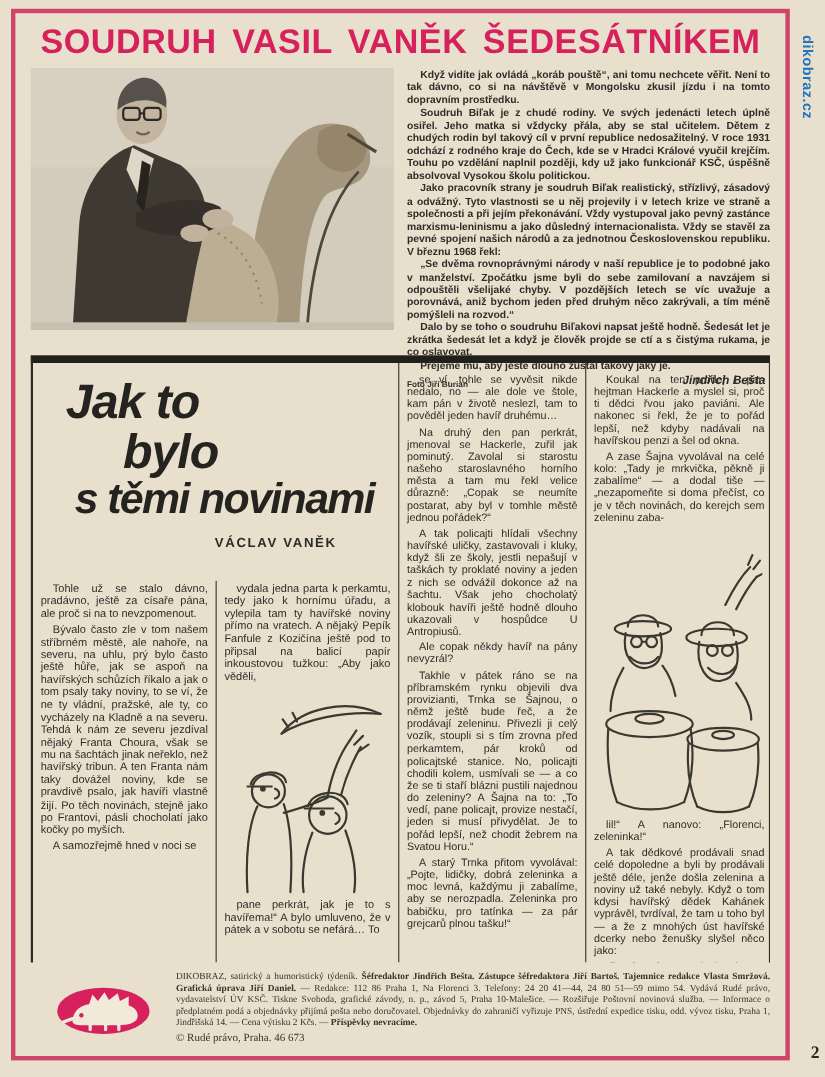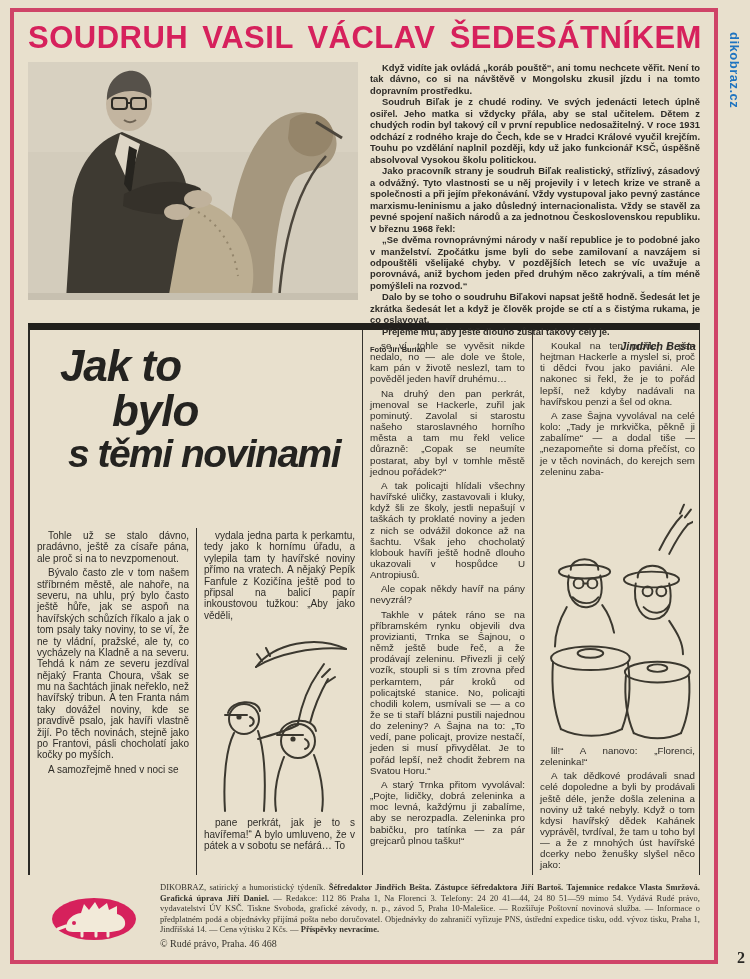--- a/index.html
+++ b/index.html
@@ -71,21 +71,21 @@
   svg{display:block;}
 </style>
 </head>
 <body>
 
 <div class="watermark">dikobraz.cz</div>
 <div class="page-num">2</div>
 
 <div class="frame">
 
-  <h1 class="headline">SOUDRUH VASIL VÁCLAV ŠEDESÁTNÍKEM</h1>
+  <h1 class="headline">SOUDRUH VASIL VANĚK ŠEDESÁTNÍKEM</h1>
 
   <div class="top-section">
     <div class="photo-figure">
       <svg width="330" height="238" viewBox="0 0 330 238" aria-hidden="true">
         <rect width="330" height="238" fill="#d3ccbc"></rect>
         <rect width="330" height="90" fill="#d8d1c1"></rect>
 
         <path d="M195,238 C200,168 206,108 236,70 C249,52 273,44 293,56 C311,66 313,88 301,100 C291,110 273,108 266,118 C251,140 246,190 244,238 Z" fill="#a5977e"></path>
         <path d="M262,58 C275,47 296,50 303,64 C309,76 301,92 287,94 C276,96 262,88 260,76 Z" fill="#95856a"></path>
         <path d="M288,60 L314,76" stroke="#4c463c" stroke-width="3" fill="none"></path>
@@ -111,34 +111,35 @@
         <path d="M96,58 c4,3 8,3 12,0" stroke="#6e6354" stroke-width="2" fill="none"></path>
         <rect y="231" width="330" height="7" fill="#c7c0b0"></rect>
       </svg>
     </div>
     <div class="lead-text">
       <p>Když vidíte jak ovládá „koráb pouště“, ani tomu nechcete věřit. Není to tak dávno, co si na návštěvě v Mongolsku zkusil jízdu i na tomto dopravním prostředku.</p>
       <p>Soudruh Biľak je z chudé rodiny. Ve svých jedenácti letech úplně osiřel. Jeho matka si vždycky přála, aby se stal učitelem. Dětem z chudých rodin byl takový cíl v první republice nedosažitelný. V roce 1931 odchází z rodného kraje do Čech, kde se v Hradci Králové vyučil krejčím. Touhu po vzdělání naplnil později, kdy už jako funkcionář KSČ, úspěšně absolvoval Vysokou školu politickou.</p>
       <p>Jako pracovník strany je soudruh Biľak realistický, střízlivý, zásadový a odvážný. Tyto vlastnosti se u něj projevily i v letech krize ve straně a společnosti a při jejím překonávání. Vždy vystupoval jako pevný zastánce marxismu-leninismu a jako důsledný internacionalista. Vždy se stavěl za pevné spojení našich národů a za jednotnou Československou republiku. V březnu 1968 řekl:</p>
       <p>„Se dvěma rovnoprávnými národy v naší republice je to podobné jako v manželství. Zpočátku jsme byli do sebe zamilovaní a navzájem si odpouštěli všelijaké chyby. V pozdějších letech se víc uvažuje a porovnává, aniž bychom jeden před druhým něco zakrývali, a tím méně pomýšleli na rozvod.“</p>
       <p>Dalo by se toho o soudruhu Biľakovi napsat ještě hodně. Šedesát let je zkrátka šedesát let a když je člověk projde se ctí a s čistýma rukama, je co oslavovat.</p>
-      <p>Přejeme mu, aby ještě dlouho zůstal takový celý je.</p>
+      <p>Přejeme mu, aby ještě dlouho zůstal takový jaký je.</p>
       <div class="credit-row">
         <span class="photo-credit">Foto Jiří Burian</span>
         <span class="lead-author">Jindřich Bešta</span>
       </div>
     </div>
   </div>
 
   <div class="feature">
     <div class="left-half">
       <div class="title-block">
         <div class="t-line t1">Jak to</div>
         <div class="t-line t2">bylo</div>
         <div class="t-line t3">s těmi novinami</div>
+        <div class="f-author">VÁCLAV VANĚK</div>
       </div>
       <div class="body-cols">
         <div class="fcol bcol col1">
           <p>Tohle už se stalo dávno, pradávno, ještě za císaře pána, ale proč si na to nevzpomenout.</p>
           <p>Bývalo často zle v tom našem stříbrném městě, ale nahoře, na severu, na uhlu, prý bylo často ještě hůře, jak se aspoň na havířských schůzích říkalo a jak o tom psaly taky noviny, to se ví, že ne ty vládní, pražské, ale ty, co vycházely na Kladně a na severu. Tehdá k nám ze severu jezdíval nějaký Franta Choura, však se mu na šachtách jinak neřeklo, než havířský tribun. A ten Franta nám taky dovážel noviny, kde se pravdivě psalo, jak havíři vlastně žijí. Po těch novinách, stejně jako po Frantovi, pásli chocholatí jako kočky po myších.</p>
           <p>A samozřejmě hned v noci se</p>
         </div>
         <div class="fcol bcol col2">
           <p>vydala jedna parta k perkamtu, tedy jako k hornímu úřadu, a vylepila tam ty havířské noviny přímo na vratech. A nějaký Pepík Fanfule z Kozičína ještě pod to připsal na balicí papír inkoustovou tužkou: „Aby jako věděli,</p>
           <svg class="cartoon" width="148" height="186" viewBox="0 0 148 186" aria-hidden="true">
@@ -236,17 +237,17 @@
         <path d="M16,31 C17,23 23,18 31,17 L34,8 L39,14 L45,6 L49,13 L57,7 L59,14 L67,10 L67,18 C73,20 76,24 75,29 C74,34 66,36 58,36 L25,36 C19,36 15,35 16,31 Z" fill="#f2ead9"></path>
         <path d="M16,30 L8,33" stroke="#f2ead9" stroke-width="3" stroke-linecap="round"></path>
         <circle cx="24" cy="27" r="2" fill="#d6215c"></circle>
         <path d="M32,36 v4 M46,36 v4 M58,36 v4" stroke="#f2ead9" stroke-width="3" stroke-linecap="round"></path>
       </svg>
     </div>
     <div class="imprint-block">
       <div class="imprint">
         <span>DIKOBRAZ, satirický a humoristický týdeník. </span><span class="b">Šéfredaktor Jindřich Bešta. Zástupce šéfredaktora Jiří Bartoš. Tajemnice redakce Vlasta Smržová. Grafická úprava Jiří Daniel.</span><span> — Redakce: 112 86 Praha 1, Na Florenci 3. Telefony: 24 20 41—44, 24 80 51—59 mimo 54. Vydává Rudé právo, vydavatelství ÚV KSČ. Tiskne Svoboda, grafické závody, n. p., závod 5, Praha 10-Malešice. — Rozšiřuje Poštovní novinová služba. — Informace o předplatném podá a objednávky přijímá pošta nebo doručovatel. Objednávky do zahraničí vyřizuje PNS, ústřední expedice tisku, odd. vývoz tisku, Praha 1, Jindřišská 14. — Cena výtisku 2 Kčs. — </span><span class="b">Příspěvky nevracíme.</span>
       </div>
-      <div class="copyright">© Rudé právo, Praha. 46 468</div>
+      <div class="copyright">© Rudé právo, Praha. 46 673</div>
     </div>
   </div>
 
 </div>
 
 </body></html>

